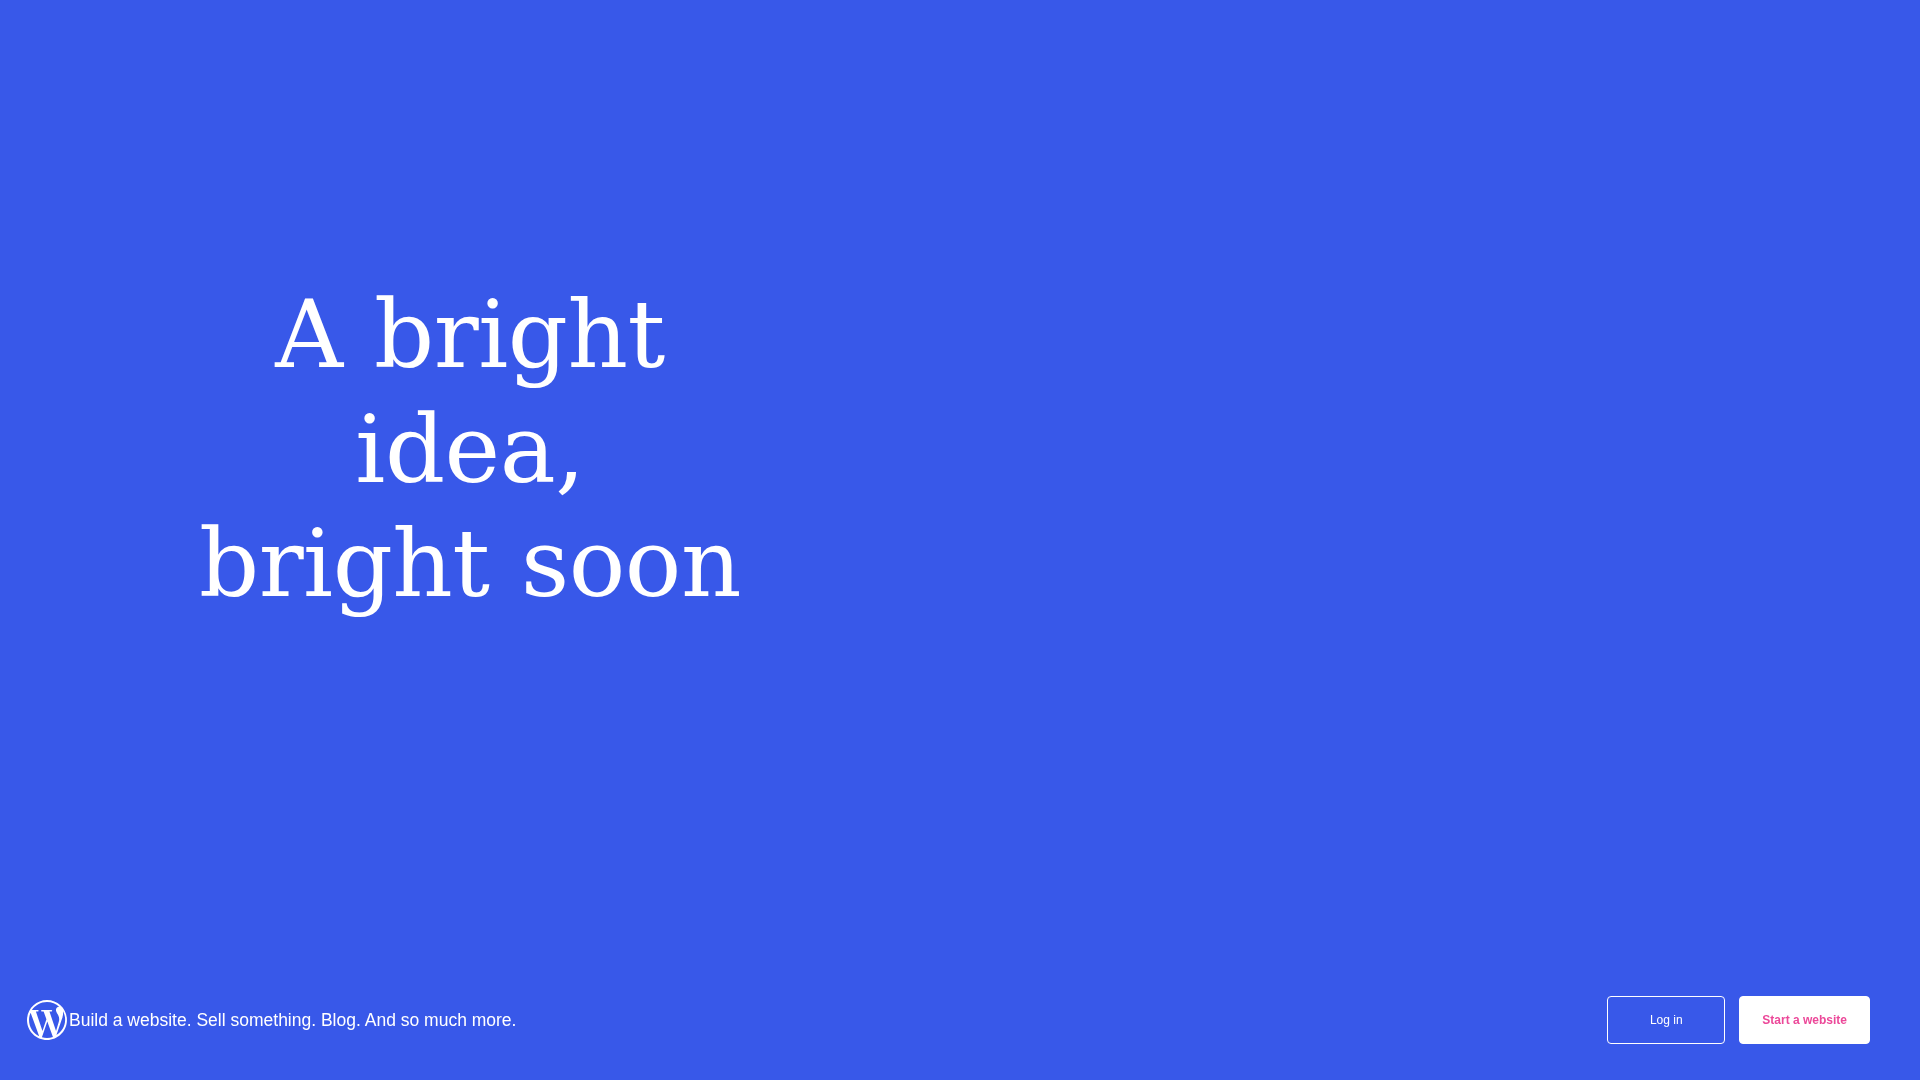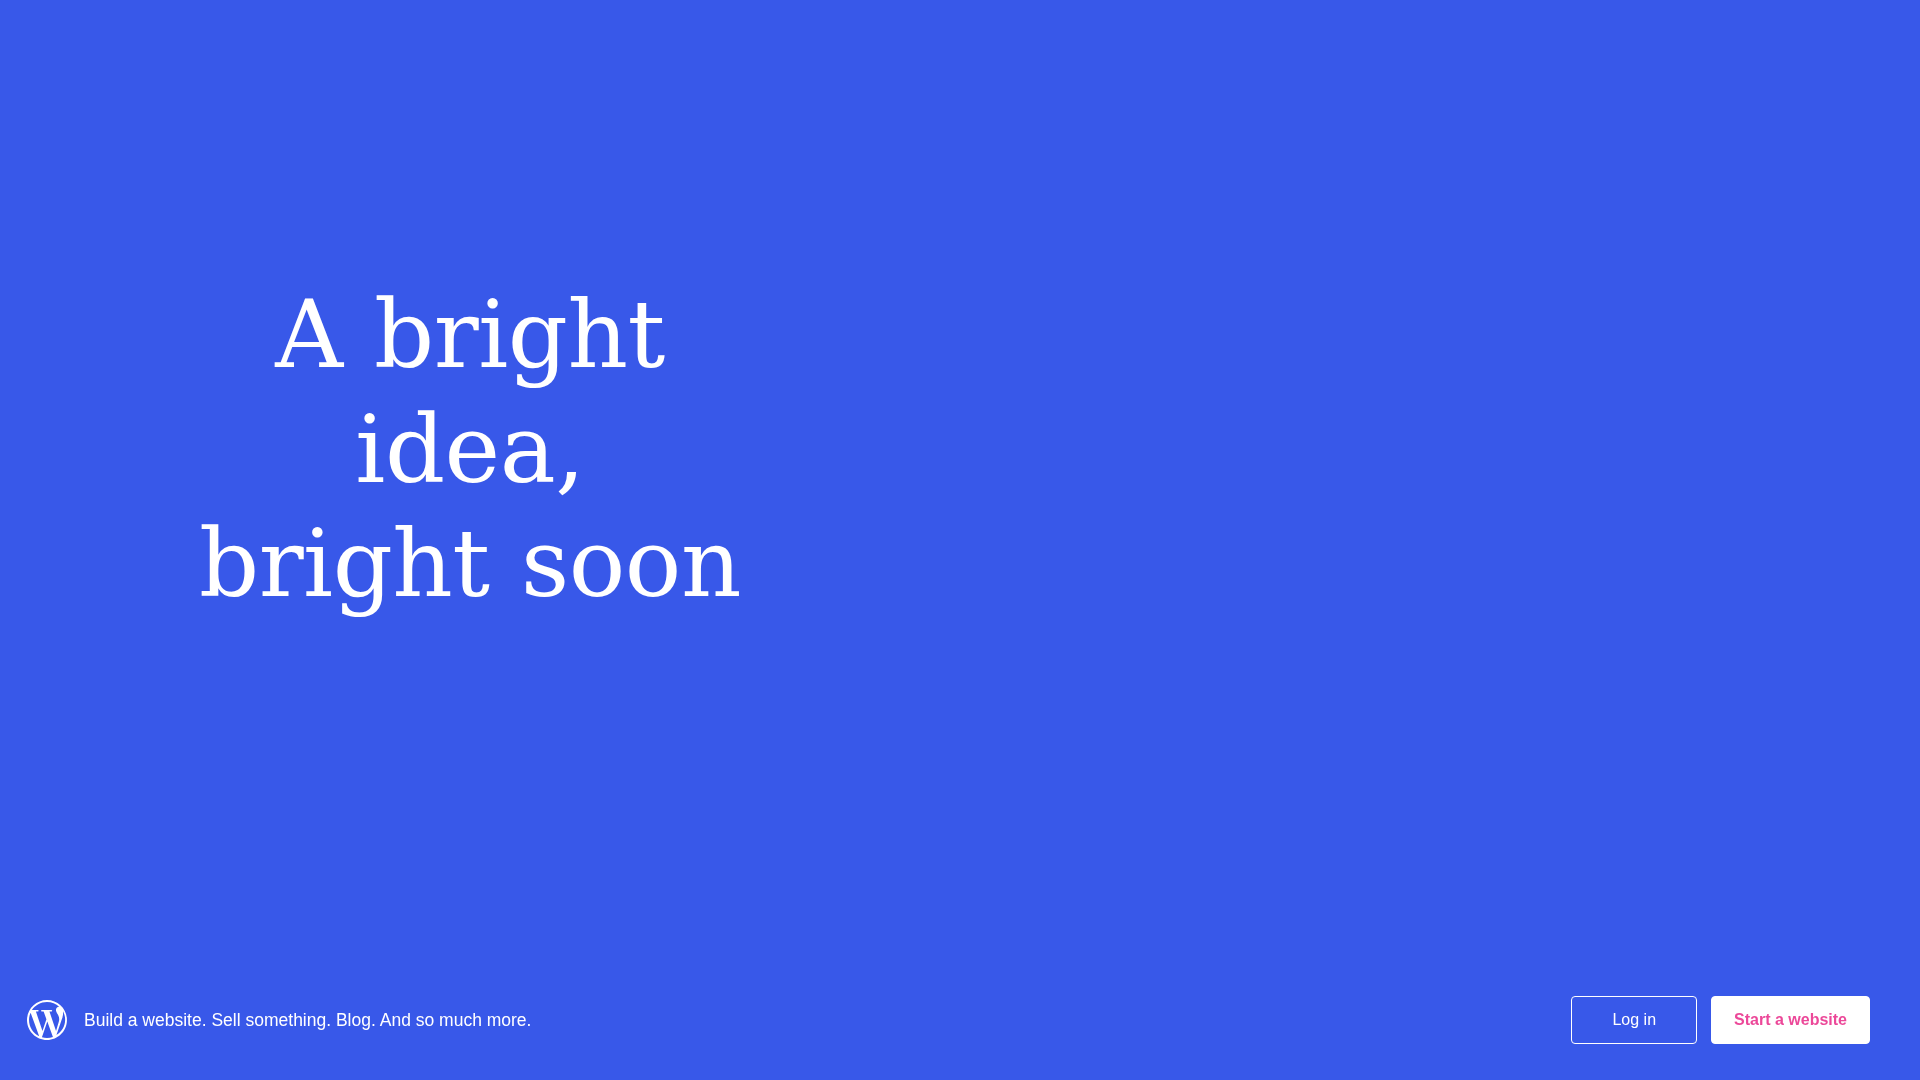--- a/index.html
+++ b/index.html
@@ -62,21 +62,21 @@
     flex: 0 0 auto;
     height: 120px;
     display: flex;
     align-items: center;
     padding: 0 50px 0 27px;
   }
 
   .footer-left {
     display: flex;
     align-items: center;
-    gap: 17px;
+    gap: 2px;
     flex: 1 1 auto;
     min-width: 0;
   }
 
   .wp-logo {
     width: 40px;
     height: 40px;
     flex: 0 0 40px;
     display: block;
   }
@@ -95,21 +95,21 @@
     gap: 14px;
     flex: 0 0 auto;
   }
 
   .btn {
     display: inline-flex;
     align-items: center;
     justify-content: center;
     height: 48px;
     border-radius: 4px;
-    font-size: 16px;
+    font-size: 12px;
     font-weight: 400;
     font-family: "Liberation Sans", sans-serif;
     text-decoration: none;
     cursor: pointer;
     white-space: nowrap;
     line-height: 1;
   }
 
   .btn-outline {
     background: transparent;

